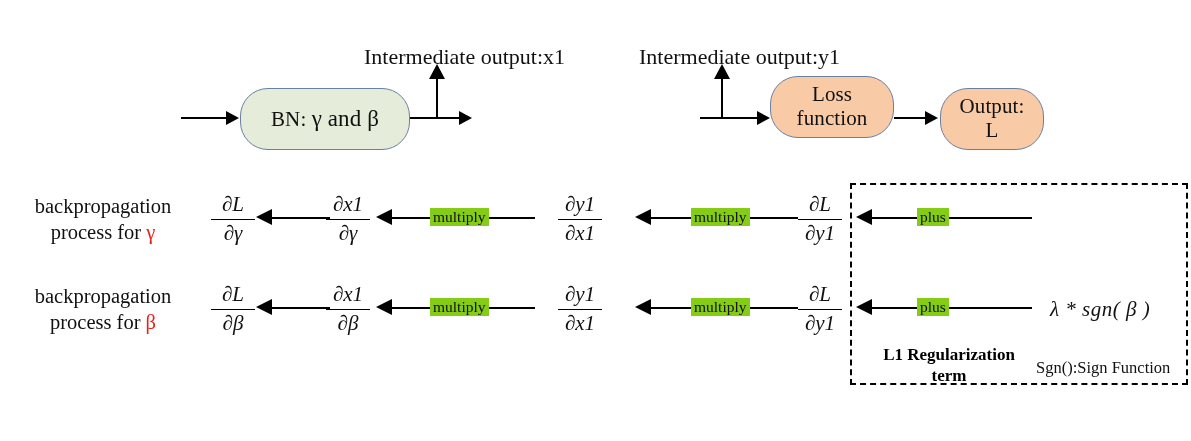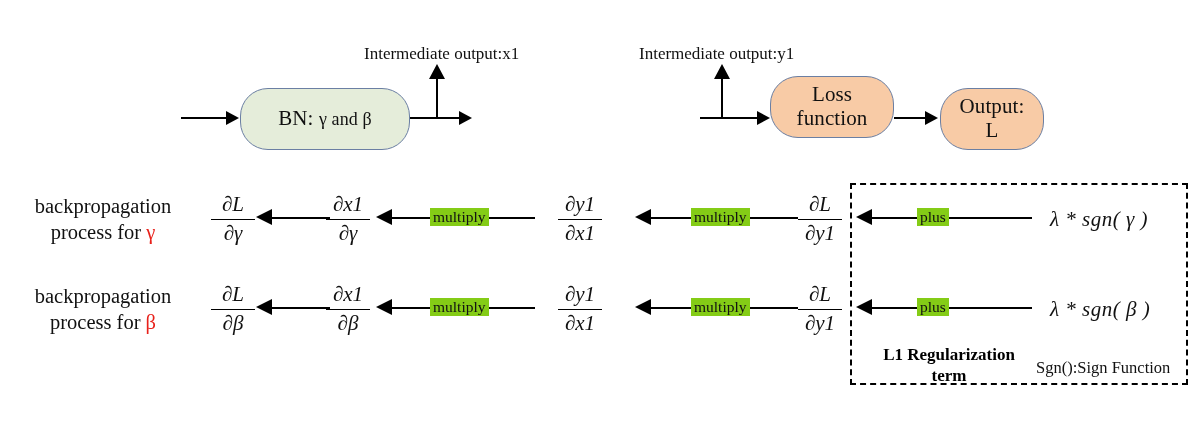--- a/index.html
+++ b/index.html
@@ -25,21 +25,21 @@
     justify-content: center;
     text-align: center;
     font-size: 21px;
     color: #111111;
     line-height: 1.12;
     letter-spacing: 0.1px;
   }
   .node.peach { background: #f8cba6; }
   .node.green { background: #e5edda; }
 
-  .greek-small { font-size: 18px; }
+  .greek-small { font-size: 23px; }
 
   .hline {
     position: absolute;
     background: #000000;
     height: 2.4px;
   }
   .vline {
     position: absolute;
     background: #000000;
     width: 2.4px;
@@ -66,21 +66,21 @@
   .arrow-u {
     position: absolute;
     width: 0; height: 0;
     border-left: 8.5px solid transparent;
     border-right: 8.5px solid transparent;
     border-bottom: 15px solid #000000;
   }
 
   .caption {
     position: absolute;
-    font-size: 17px;
+    font-size: 22px;
     color: #111111;
     white-space: nowrap;
   }
 
   .side-label {
     position: absolute;
     font-size: 20.5px;
     color: #111111;
     text-align: center;
     line-height: 1.28;
@@ -264,21 +264,20 @@
     <span class="num">∂L</span>
     <span class="bar"></span>
     <span class="den">∂y1</span>
   </div>
 
   <div class="dashed-box" style="left:850px; top:183px; width:338px; height:202px;"></div>
 
   <div class="thinline" style="left:872px; top:217px; width:160px;"></div>
   <div class="arrow-l" style="left:856px; top:209px;"></div>
   <div class="edge-word" style="left:917px; top:208px;">plus</div>
-  <div class="lam" style="left:1050px; top:207px;">λ * sgn( γ )</div>
 
   <div class="thinline" style="left:872px; top:307px; width:160px;"></div>
   <div class="arrow-l" style="left:856px; top:299px;"></div>
   <div class="edge-word" style="left:917px; top:298px;">plus</div>
   <div class="lam" style="left:1050px; top:297px;">λ * sgn( β )</div>
 
   <div class="reg-term" style="left:864px; top:344px;">
     <span>L1 Regularization</span><br>
     <span>term</span>
   </div>

